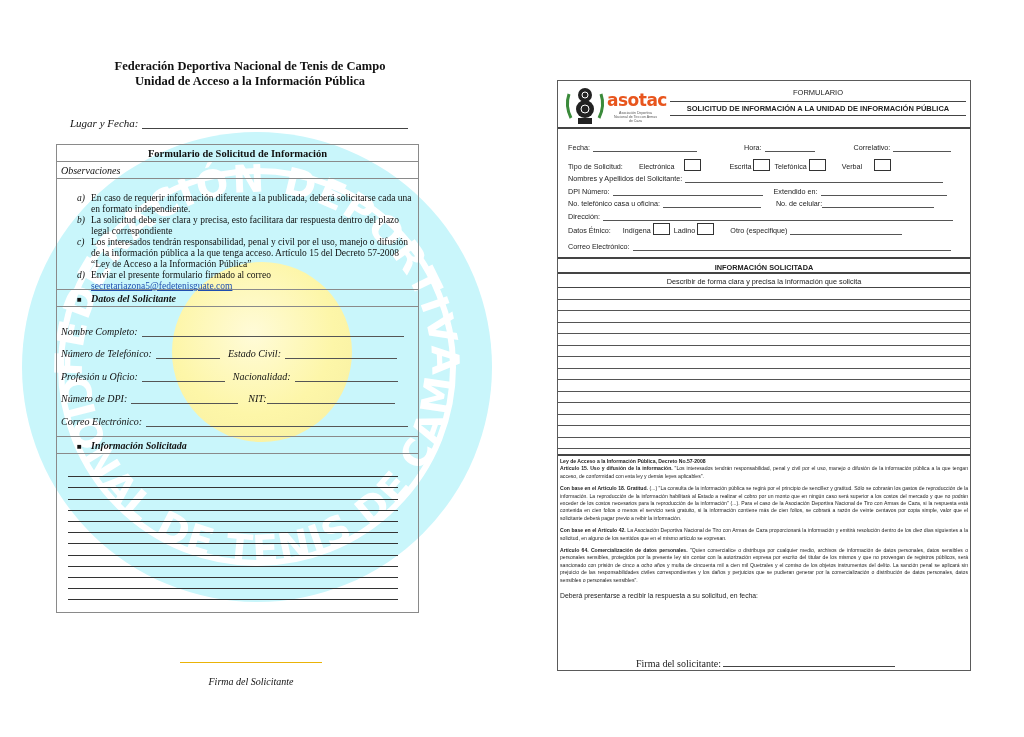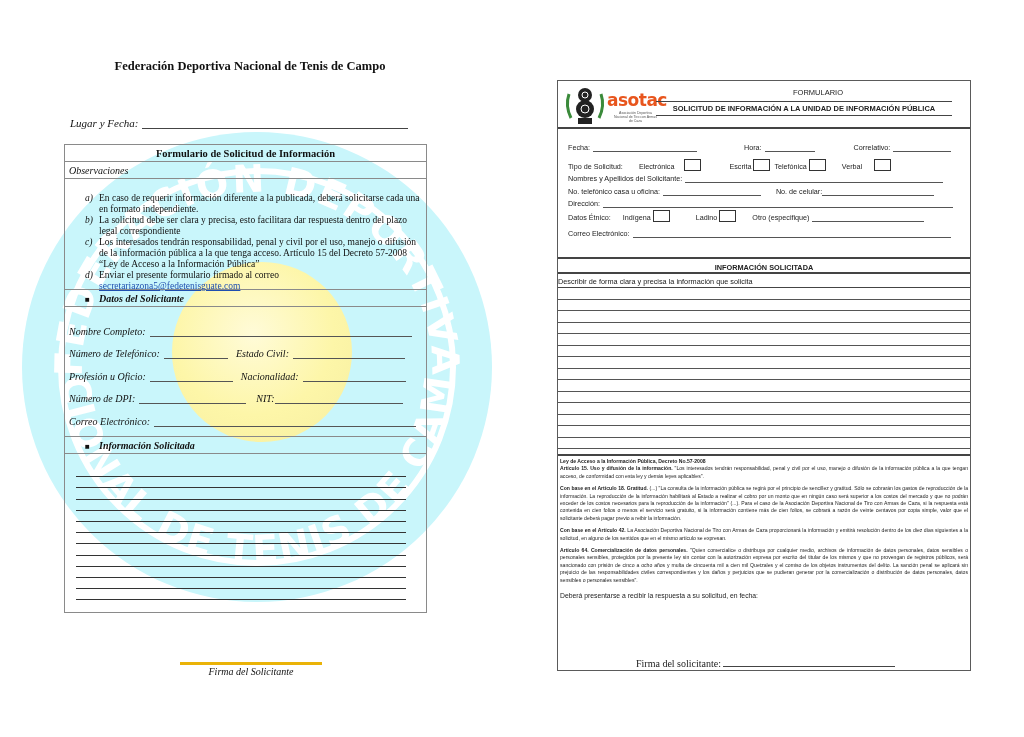--- a/index.html
+++ b/index.html
@@ -13,59 +13,59 @@
       border: 6px solid #ffffff; background: #c9f6fb; }
     .watermark .ball { position: absolute; left: 150px; top: 130px; width: 180px; height: 180px; border-radius: 50%;
       background: radial-gradient(circle at 45% 40%, #fffbd8 0%, #fdf6a8 55%, #f6eea0 100%); }
     .watermark .wm-text { position: absolute; left: 0; top: 0; width: 470px; height: 470px; }
     .watermark .wm-text text { font-family: "DejaVu Sans", sans-serif; font-weight: bold; font-size: 38px; fill: #ffffff; letter-spacing: 2px; }
 
     .left-title { position: absolute; left: 60px; top: 59px; width: 380px; text-align: center; font-weight: bold; font-size: 12.5px; line-height: 15px; }
     .lugar { position: absolute; left: 70px; top: 117px; font-style: italic; font-size: 11px; }
     .lugar .line { display: inline-block; width: 266px; border-bottom: 1px solid #444; margin-left: 4px; height: 10px; vertical-align: bottom; }
 
-    .lbox { position: absolute; left: 64px; top: 144px; width: 363px; height: 469px; border: 1px solid #8a8a8a; font-size: 9.5px; }
+    .lbox { position: absolute; left: 56px; top: 144px; width: 363px; height: 469px; border: 1px solid #8a8a8a; font-size: 9.5px; }
     .lbox .row { border-bottom: 1px solid #8a8a8a; }
     .lbox .hdr { height: 17px; text-align: center; font-weight: bold; font-size: 10.5px; line-height: 17px; }
     .lbox .obs { height: 17px; font-weight: normal; font-style: italic; font-size: 10px; line-height: 17px; padding-left: 4px; }
     .lbox .obs-list { height: 111px; padding: 14px 6px 0 20px; }
     .obs-item { display: flex; line-height: 11px; margin-bottom: 0px; }
     .obs-item .mark { width: 14px; font-style: italic; flex: none; }
     .obs-item .txt { flex: 1; }
     .obs-item .email { color: #1f4fb0; text-decoration: underline; }
     .lbox .sec { height: 17px; line-height: 17px; font-weight: bold; font-style: italic; font-size: 10px; padding-left: 20px; }
     .lbox .sec .bullet { display: inline-block; width: 14px; font-style: normal; font-size: 8px; }
     .lbox .datos { height: 130px; padding: 7px 4px 0 4px; font-style: italic; font-size: 10px; }
     .frow { height: 22.5px; display: flex; align-items: flex-end; white-space: nowrap; }
     .frow .blank { display: inline-block; border-bottom: 1px solid #555; height: 10px; margin: 0 4px; }
     .lbox .lines { padding: 12px 20px 0 11px; }
     .lbox .lines .ln { height: 11.2px; border-bottom: 1px solid #333; }
 
     .firma-left { position: absolute; left: 180px; top: 662px; width: 142px; text-align: center; font-style: italic; font-size: 10px; }
-    .firma-left .sig { border-top: 3px solid #eab308; padding-top: 1px; }
+    .firma-left .sig { border-top: 1px solid #eab308; padding-top: 13px; }
 
     
     .rdoc { position: absolute; left: 557px; top: 80px; width: 414px; height: 591px; border: 1px solid #5a5a5a;
       font-family: "Liberation Sans", sans-serif; font-size: 7.2px; color: #222; }
     .rhead { position: absolute; left: 0; top: 0; width: 412px; height: 48px; border-bottom: 2px solid #444; }
     .logo { position: absolute; left: 5px; top: 3px; width: 105px; height: 42px; }
     .logo-text { position: absolute; left: 44px; top: 6px; font-family: "DejaVu Sans", sans-serif; font-weight: bold; font-size: 17px; color: #e8551d; letter-spacing: -0.5px; }
     .logo-sub { position: absolute; left: 50px; top: 27px; font-size: 3.5px; color: #555; line-height: 4px; width: 45px; text-align: center; }
     .rhead .ftitle { position: absolute; left: 112px; top: 7px; width: 296px; text-align: center; font-size: 7.5px; }
-    .rhead .fsub { position: absolute; left: 98px; top: 20px; width: 296px; text-align: center; font-size: 7.5px; font-weight: bold;
+    .rhead .fsub { position: absolute; left: 112px; top: 20px; width: 296px; text-align: center; font-size: 7.5px; font-weight: bold;
       border-top: 1px solid #444; border-bottom: 1px solid #444; padding: 2px 0; }
 
     .rfields { position: absolute; left: 0; top: 50px; width: 412px; height: 128px; border-bottom: 2px solid #444; padding: 8px 10px 0 10px; }
     .rrow { display: flex; align-items: flex-end; white-space: nowrap; height: 12.5px; }
     .rrow .u { display: inline-block; border-bottom: 1px solid #555; height: 8px; margin: 0 3px; }
     .rrow .cb { display: inline-block; width: 17px; height: 12px; border: 1px solid #333; margin: 0 4px 0 2px; vertical-align: bottom; }
     .rrow.tall { height: 19px; }
 
     .isol-hdr { position: absolute; left: 0; top: 180px; width: 412px; height: 13px; border-bottom: 2px solid #444; text-align: center; font-weight: bold; font-size: 7.3px; line-height: 13px; }
-    .isol-sub { position: absolute; left: 0; top: 195px; width: 412px; height: 12px; border-bottom: 1px solid #444; font-size: 7.3px; line-height: 12px; }
+    .isol-sub { position: absolute; left: 0; top: 195px; width: 412px; height: 12px; border-bottom: 1px solid #444; text-align: center; font-size: 7.3px; line-height: 12px; }
     .isol-lines { position: absolute; left: 0; top: 207px; width: 412px; }
     .isol-lines .ln { height: 11.5px; border-bottom: 1px solid #555; }
 
     .legal { position: absolute; left: 0; top: 373px; width: 412px; height: 216px; border-top: 2px solid #444; padding: 2px 2px 0 2px; font-size: 5.1px; line-height: 7.4px; text-align: justify; }
     .legal p { margin-bottom: 5px; }
     .legal b { font-weight: bold; }
     .legal .deb { font-size: 6.8px; margin-top: 8px; }
     .legal .firma { position: absolute; left: 78px; top: 203px; font-size: 10px; white-space: nowrap; font-family: Liberation Serif, serif; }
     .legal .firma .u { display: inline-block; width: 172px; border-bottom: 1px solid #444; height: 8px; margin-left: 2px; }
   </style>
@@ -80,20 +80,21 @@
       <path id="arcTop" d="M 60 235 A 175 175 0 0 1 410 235"></path>
       <path id="arcBot" d="M 40 235 A 195 195 0 0 0 430 235"></path>
     </defs>
     <text><textPath href="#arcTop" startOffset="50%" text-anchor="middle">FEDERACIÓN DEPORTIVA</textPath></text>
     <text><textPath href="#arcBot" startOffset="50%" text-anchor="middle">NACIONAL DE TENIS DE CAMPO</textPath></text>
   </svg>
 </div>
 
 <div class="left-title">
   <div>Federación Deportiva Nacional de Tenis de Campo</div>
+  <div>Unidad de Acceso a la Información Pública</div>
 </div>
 
 <div class="lugar">
   <span>Lugar y Fecha:</span><span class="line"></span>
 </div>
 
 <div class="lbox">
   <div class="row hdr">Formulario de Solicitud de Información</div>
   <div class="row obs">Observaciones</div>
   <div class="row obs-list">
@@ -205,34 +206,40 @@
       <span style="">Telefónica</span>
         <span class="cb"></span>
       <span style="margin-left:12px">Verbal</span>
         <span class="cb" style="margin-left:12px"></span>
     </div>
     <div class="rrow">
       <span>Nombres y Apellidos del Solicitante:</span>
         <span class="u" style="width:258px"></span>
     </div>
     <div class="rrow">
+      <span>DPI Número:</span>
+        <span class="u" style="width:150px"></span>
+      <span style="margin-left:8px">Extendido en:</span>
+        <span class="u" style="width:126px"></span>
+    </div>
+    <div class="rrow">
       <span>No. telefónico casa u oficina:</span>
         <span class="u" style="width:98px"></span>
       <span style="margin-left:12px">No. de celular:</span>
         <span class="u" style="width:112px;margin-left:0"></span>
     </div>
     <div class="rrow">
       <span>Dirección:</span>
         <span class="u" style="width:350px"></span>
     </div>
     <div class="rrow" style="height:14px">
       <span>Datos Étnico:</span>
       <span style="margin-left:12px">Indígena</span>
         <span class="cb"></span>
-      <span style="margin-left:22px">Ladino</span>
+      <span style="">Ladino</span>
         <span class="cb"></span>
       <span style="margin-left:12px">Otro (especifique)</span>
         <span class="u" style="width:112px"></span>
     </div>
     <div class="rrow" style="height:16px">
       <span>Correo Electrónico:</span>
         <span class="u" style="width:318px"></span>
     </div>
   </div>
 

